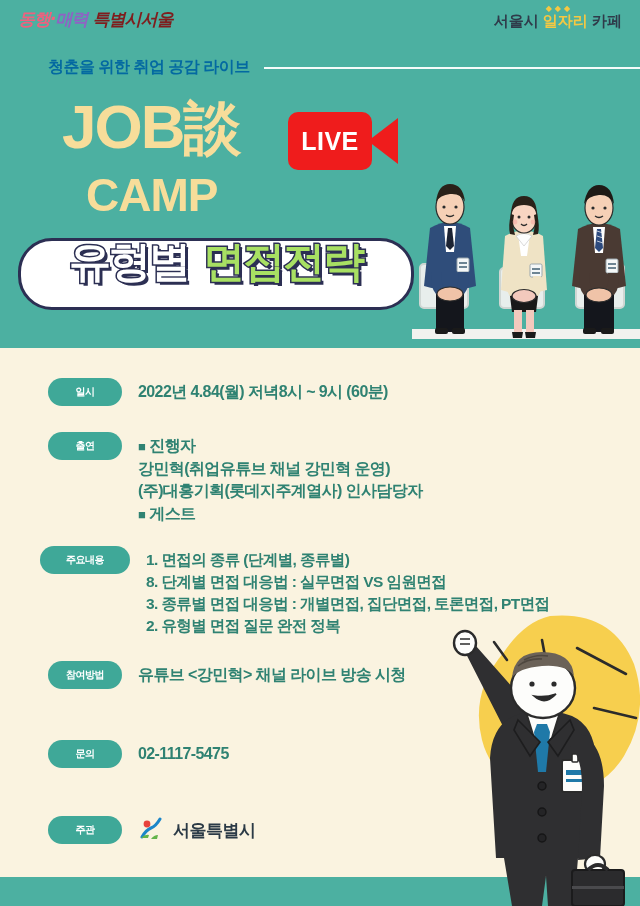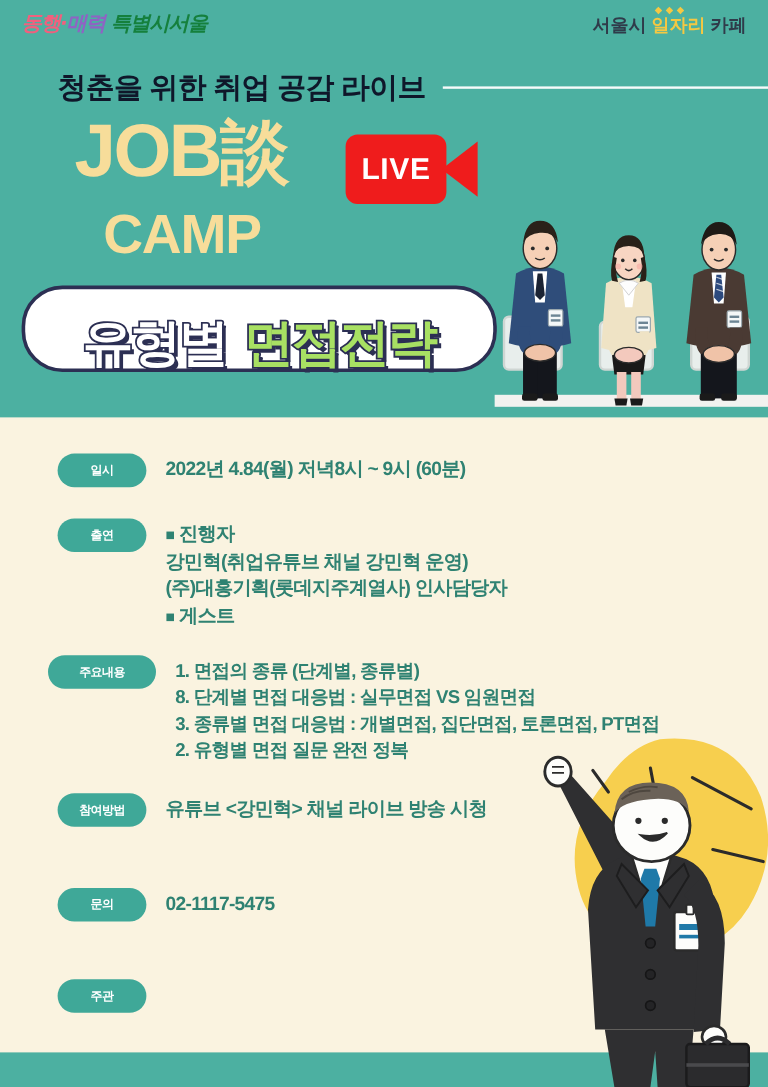--- a/index.html
+++ b/index.html
@@ -47,21 +47,21 @@
   .brand-script {
     font-family: "DejaVu Sans", sans-serif;
     font-size: 17px;
     font-weight: bold;
     font-style: italic;
     letter-spacing: -1px;
     white-space: nowrap;
   }
   .brand-pink { color: #f0607e; }
   .brand-purple { color: #8f63c4; }
-  .brand-blue { color: #15803d; }
+  .brand-blue { color: #7f1d1d; }
 
   .jobcafe {
     position: absolute;
     right: 18px; top: 12px;
     font-size: 15px;
     font-weight: bold;
     color: #2f3b4a;
     white-space: nowrap;
   }
   .jobcafe .hl { color: #f5c842; }
@@ -75,23 +75,23 @@
 
   .subtitle-row {
     position: absolute;
     left: 48px; top: 57px;
     right: 0;
     display: flex;
     align-items: center;
     gap: 14px;
   }
   .subtitle-text {
-    font-size: 24px;
-    font-weight: bold;
-    color: #0f172a;
+    font-size: 16px;
+    font-weight: bold;
+    color: #0369a1;
     white-space: nowrap;
     letter-spacing: -0.5px;
   }
   .subtitle-rule {
     flex: 1;
     height: 2px;
     background: #ffffff;
     opacity: .95;
   }
 
@@ -157,21 +157,21 @@
 
   
   .headline-pill {
     position: absolute;
     left: 18px; top: 238px;
     width: 390px; height: 66px;
     background: #ffffff;
     border: 3px solid #2c2f53;
     border-radius: 34px;
     display: flex;
-    align-items: flex-end;
+    align-items: flex-start;
     justify-content: center;
     gap: 14px;
   }
   .hl-word {
     font-size: 42px;
     font-weight: bold;
     letter-spacing: -2px;
     line-height: 1;
     white-space: nowrap;
   }
@@ -417,20 +417,29 @@
     <div class="info-body">유튜브 &lt;강민혁&gt; 채널 라이브 방송 시청</div>
   </div>
 
   <div class="info-row row-munui">
     <div class="pill">문의</div>
     <div class="info-body">02-1117-5475</div>
   </div>
 
   <div class="info-row row-jugwan">
     <div class="pill">주관</div>
+    <div class="sponsor-wrap">
+      <svg width="26" height="26" viewBox="0 0 26 26">
+        <path d="M4 20 q4 -7 9 -9 q5 -2 9 -9" stroke="#1b86c9" stroke-width="3" fill="none" stroke-linecap="round"></path>
+        <circle cx="9" cy="7" r="3.4" fill="#e8423c"></circle>
+        <path d="M3 21 q4 -4 8 -3 l-1 3 z" fill="#63b44b"></path>
+        <path d="M13 22 q3 -4 7 -4 l-1 4 z" fill="#63b44b"></path>
+      </svg>
+      <span class="sponsor-name">서울특별시</span>
+    </div>
   </div>
 
   <svg class="cheer-man" viewBox="0 0 208 294">
 
     <path d="M118 4 q62 -6 84 48 q16 48 -10 92 q-26 42 -78 36 q-52 -6 -64 -52 q-12 -48 22 -88 q20 -30 46 -36 z" fill="#f7cf4e"></path>
 
     <g stroke="#2b2b2b" stroke-width="2.6" stroke-linecap="round">
       <line x1="62" y1="30" x2="75" y2="48"></line>
       <line x1="110" y1="28" x2="113" y2="44"></line>
       <line x1="145" y1="36" x2="194" y2="62"></line>

